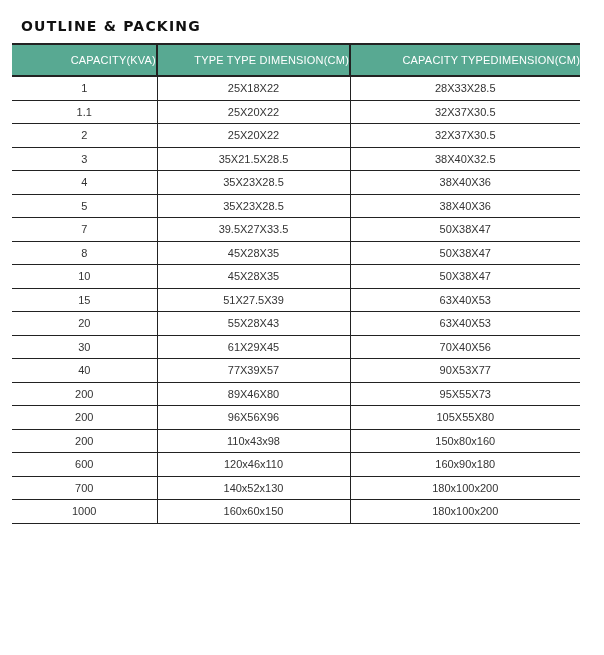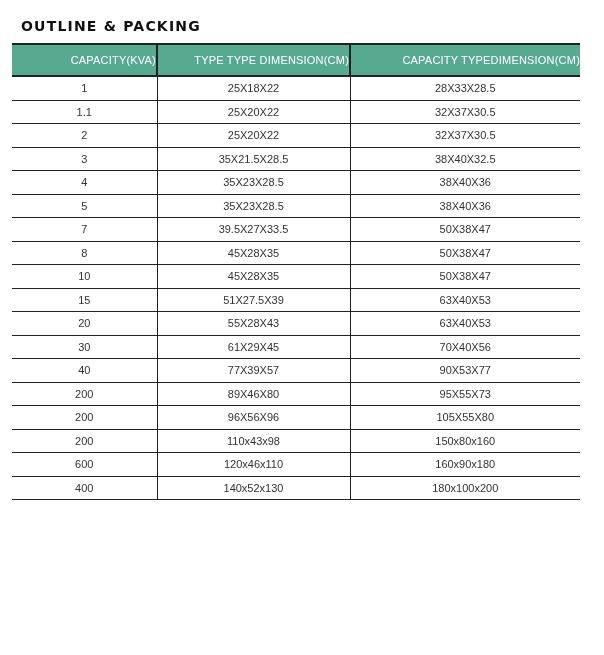--- a/index.html
+++ b/index.html
@@ -163,18 +163,23 @@
         <td>200</td>
         <td>110x43x98</td>
         <td>150x80x160</td>
       </tr>
       <tr>
         <td>600</td>
         <td>120x46x110</td>
         <td>160x90x180</td>
       </tr>
       <tr>
-        <td>400</td>
+        <td>700</td>
         <td>140x52x130</td>
+        <td>180x100x200</td>
+      </tr>
+      <tr>
+        <td>1000</td>
+        <td>160x60x150</td>
         <td>180x100x200</td>
       </tr>
     </tbody>
 </table>
 
 </body></html>

